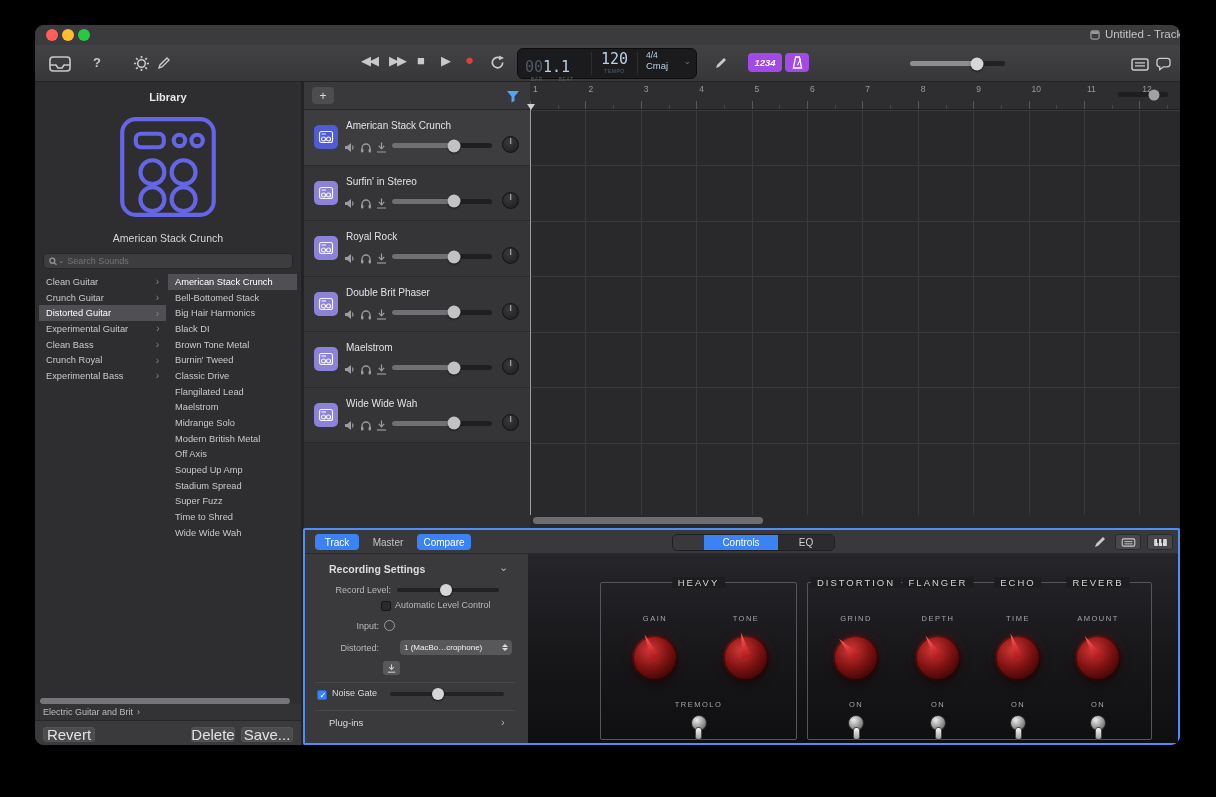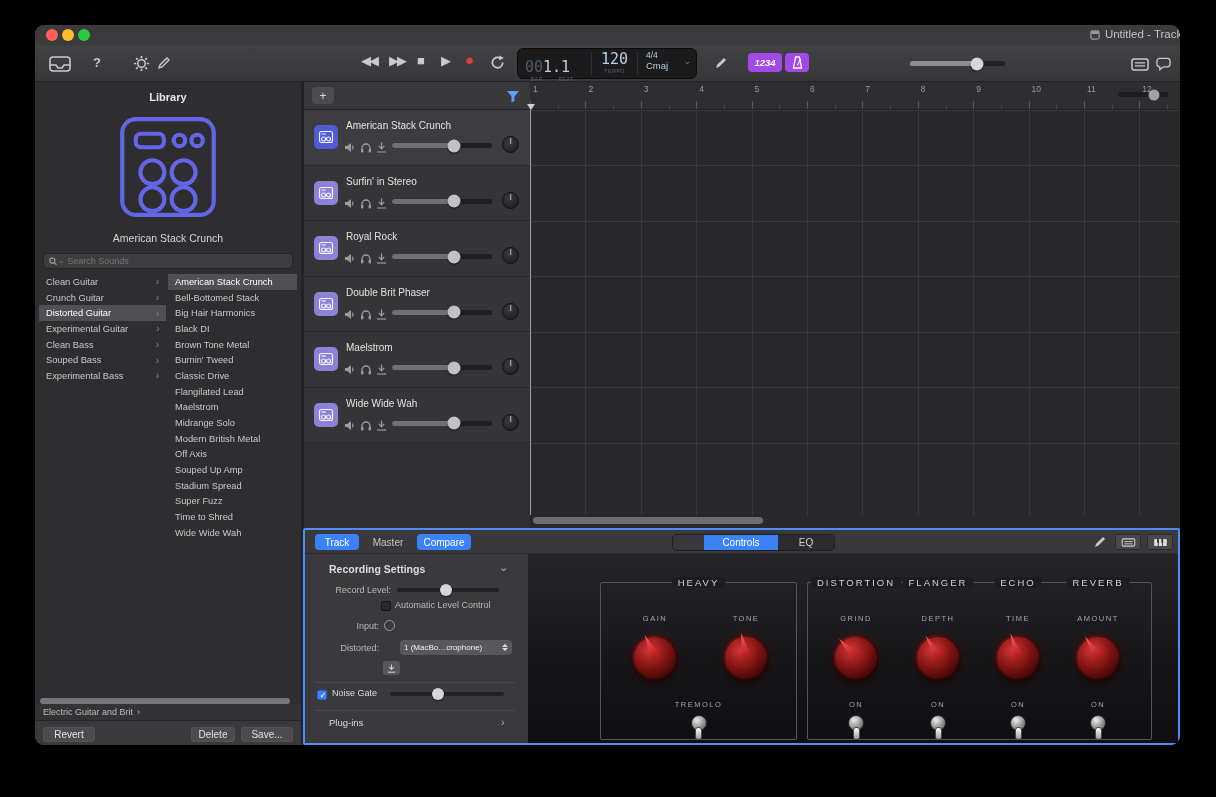--- a/index.html
+++ b/index.html
@@ -32,21 +32,21 @@
   #lib-patch { position:absolute; top:150px; width:100%; text-align:center; color:#d6d6d8; font-size:10.5px; }
   #lib-search { position:absolute; left:8px; top:171px; width:250px; height:16px; background:#3d3d3f; border:1px solid #262628; border-radius:4px; display:flex; align-items:center; padding:0 5px; }
   #lib-search input { background:transparent; border:none; outline:none; color:#9a9a9c; font-size:9px; width:100%; font-family:"Liberation Sans",sans-serif; }
   .lib-col { position:absolute; top:192px; display:flex; flex-direction:column; }
   .lib-row { height:15.7px; display:flex; align-items:center; justify-content:space-between; padding:0 7px; font-size:9.3px; color:#c9c9cb; white-space:nowrap; overflow:hidden;gap:28px; }
   .lib-row .chev { color:#86868a; font-size:10px; }
   .lib-row.sel { background:#505054; color:#fff; }
   #lib-scroll { position:absolute; left:5px; top:616px; width:250px; height:6px; background:#76767a; border-radius:3px; }
   #lib-footer { position:absolute; left:0; top:622px; width:100%; height:16px; background:#333335; color:#bcbcbe; font-size:9px; display:flex; align-items:center; padding-left:8px; gap:4px; }
   #lib-btnbar { position:absolute; left:0; top:638px; width:100%; bottom:0; background:#3a3a3c; border-top:1px solid #262628; }
-  .lib-btn { position:absolute; top:6px; height:15px; background:#4c4c4f; border-radius:4px; color:#e2e2e4; font-size:10px; display:flex; align-items:center; justify-content:center; box-shadow:inset 0 0 0 .5px #5a5a5e; }
+  .lib-btn { position:absolute; top:6px; height:15px; background:#4c4c4f; border-radius:4px; color:#e2e2e4; font-size:15px; display:flex; align-items:center; justify-content:center; box-shadow:inset 0 0 0 .5px #5a5a5e; }
 
   
   #vdivider { position:absolute; left:266px; top:57px; width:3px; bottom:0; background:#232325; }
 
   
   #theaders { position:absolute; left:269px; top:57px; width:226px; height:446px; background:#2f2f31; }
   #th-topbar { position:absolute; left:0; top:0; width:100%; height:28px; background:#39393b; border-bottom:1px solid #242426; }
   #add-track { position:absolute; left:8px; top:5px; width:22px; height:17px; background:#4d4d50; border-radius:4px; color:#d8d8da; font-size:12px; display:flex; align-items:center; justify-content:center; }
   .track-row { position:relative; height:55.5px; background:#353537; border-bottom:1px solid #292a2c; }
   .track-row.sel { background:#3d3d3f; }
@@ -265,21 +265,21 @@
           </div>
       <div class="lib-row">
             <span>Experimental Guitar</span>
             <span class="chev">›</span>
           </div>
       <div class="lib-row">
             <span>Clean Bass</span>
             <span class="chev">›</span>
           </div>
       <div class="lib-row">
-            <span>Souped Bass</span>
+            <span>Crunch Royal</span>
             <span class="chev">›</span>
           </div>
       <div class="lib-row">
             <span>Experimental Bass</span>
             <span class="chev">›</span>
           </div>
     </div>
 
     <div class="lib-col" style="left:133px;width:129px">
       <div class="lib-row sel">

